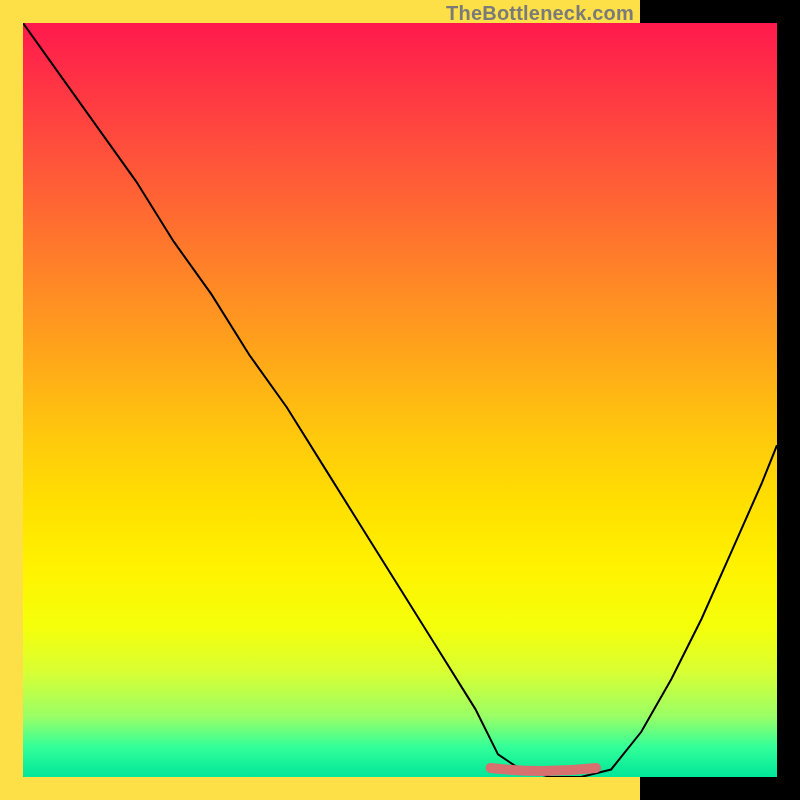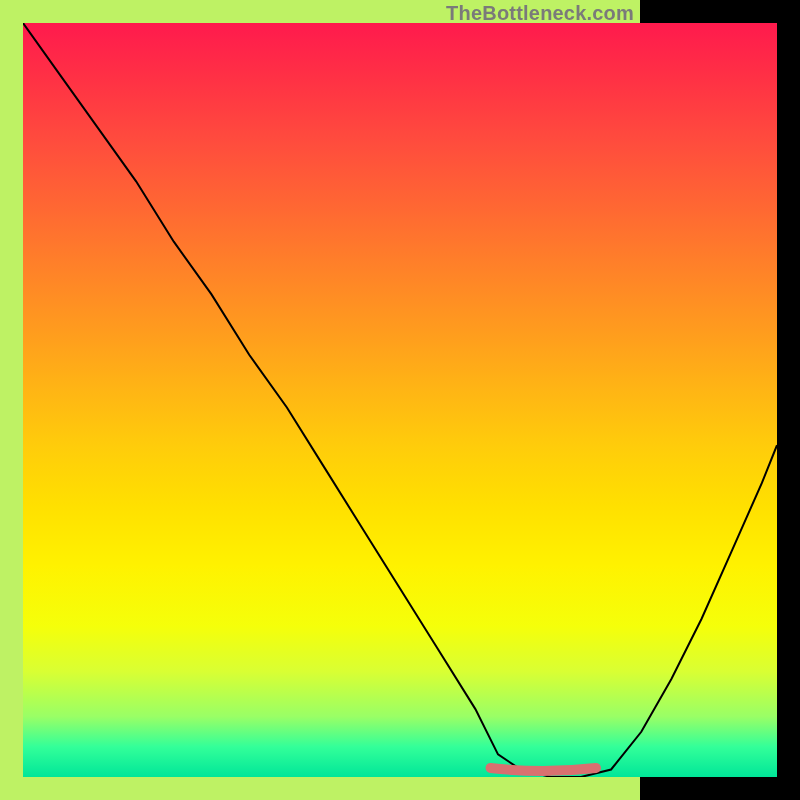--- a/index.html
+++ b/index.html
@@ -1,21 +1,21 @@
 <!DOCTYPE html>
 <html><head>
 <meta charset="utf-8">
 <style>
   * { margin: 0; padding: 0; box-sizing: border-box; }
   html, body { width: 800px; height: 800px; overflow: hidden; background: #000; }
   .chart-container {
     position: relative;
     width: 640px;
     height: 800px;
-    background: #bef264;
+    background: #fde047;
   }
   .plot-area {
     position: absolute;
     left: 23px;
     top: 23px;
     width: 754px;
     height: 754px;
     background: linear-gradient(to bottom,
       #ff1a4d 0%,
       #ff3344 8%,

